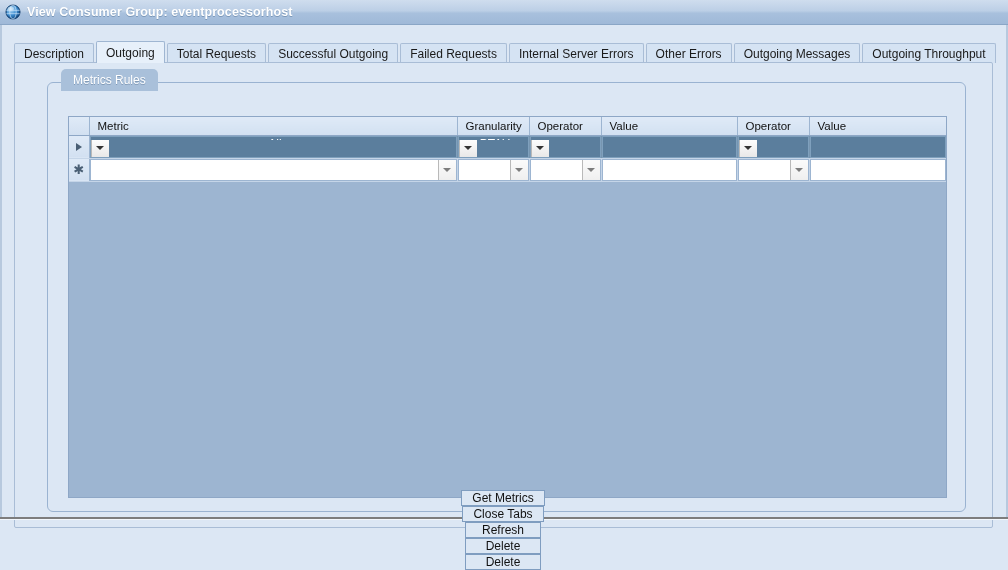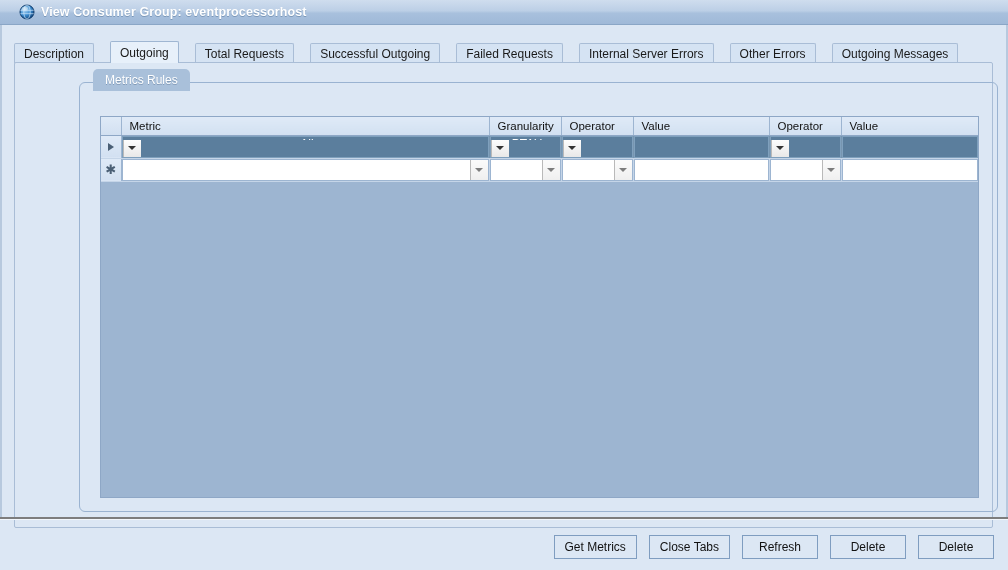--- a/index.html
+++ b/index.html
@@ -18,21 +18,21 @@
   }
 
   
   .titlebar {
     position: absolute; left: 0; top: 0;
     width: 1008px; height: 25px;
     background: linear-gradient(to bottom, #cfddee 0%, #bccfe6 45%, #a8c0dd 55%, #9fb9d8 100%);
     border-bottom: 1px solid #8aa6c6;
     display: flex; align-items: center;
     box-sizing: border-box;
-    padding-left: 19px;
+    padding-left: 5px;
   }
   .globe-icon {
     width: 16px; height: 16px;
     flex: 0 0 16px;
     margin-right: 6px;
     display: block;
   }
   .titlebar-text {
     color: #ffffff;
     font-size: 12.5px;
@@ -71,21 +71,21 @@
     box-sizing: border-box;
     padding: 0 9px;
     display: flex; align-items: center;
     font-size: 12px;
     color: #1a1a1a;
     background: #d5e3f3;
     border: 1px solid #a9bdd6;
     border-bottom: none;
     border-top-left-radius: 2px;
     border-top-right-radius: 2px;
-    margin-right: 16px;
+    margin-right: 2px;
     white-space: nowrap;
     cursor: default;
   }
   .tab.selected {
     background: #e7f0fa;
     height: 22px;
     border-color: #9fb6d2;
     position: relative;
     z-index: 3;
   }
@@ -101,21 +101,20 @@
   }
 
   
   .groupbox {
     position: absolute; left: 32px; top: 19px;
     width: 919px; height: 430px;
     box-sizing: border-box;
     border: 1px solid #9ab3d1;
     border-radius: 6px;
     background: transparent;
-    margin-left: 32px;
   }
   .groupbox-header {
     position: absolute; left: 13px; top: -14px;
     height: 22px;
     padding: 0 12px;
     display: flex; align-items: center;
     background: #a9c0da;
     border-top-left-radius: 5px;
     border-top-right-radius: 5px;
     color: #ffffff;
@@ -280,20 +279,21 @@
     box-shadow: 0 1px 0 #f2f7fc;
   }
 
   
   .footer {
     position: absolute; left: 0; top: 498px;
     width: 1008px; height: 47px;
     display: flex; align-items: center; justify-content: flex-end;
     padding-right: 14px;
     box-sizing: border-box;
+    flex-direction: column;
   }
   .btn {
     height: 24px;
     min-width: 76px;
     margin-left: 12px;
     padding: 0 10px;
     box-sizing: border-box;
     background: #dce7f4;
     border: 1px solid #7f9dc0;
     color: #111;
@@ -347,20 +347,23 @@
           <span>Failed Requests</span>
         </div>
         <div class="tab">
           <span>Internal Server Errors</span>
         </div>
         <div class="tab">
           <span>Other Errors</span>
         </div>
         <div class="tab">
           <span>Outgoing Messages</span>
+        </div>
+        <div class="tab">
+          <span>Outgoing Throughput</span>
         </div>
       </div>
 
     <div class="tabpage">
 
       <div class="groupbox">
         <div class="groupbox-header">
           <span>Metrics Rules</span>
         </div>
 

